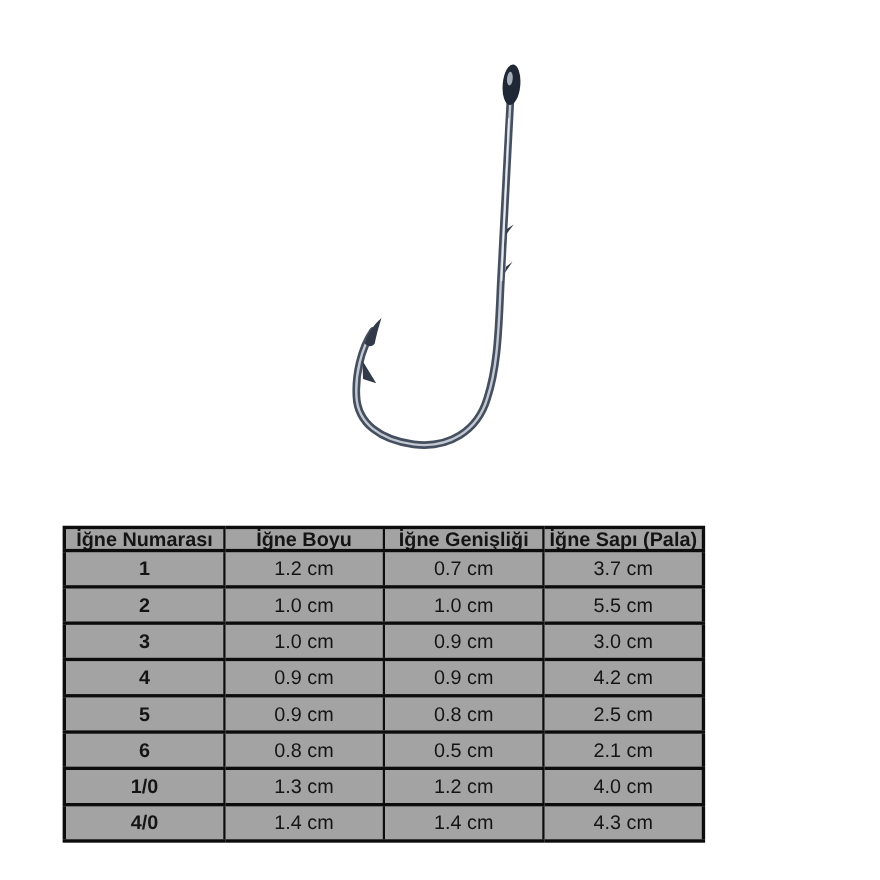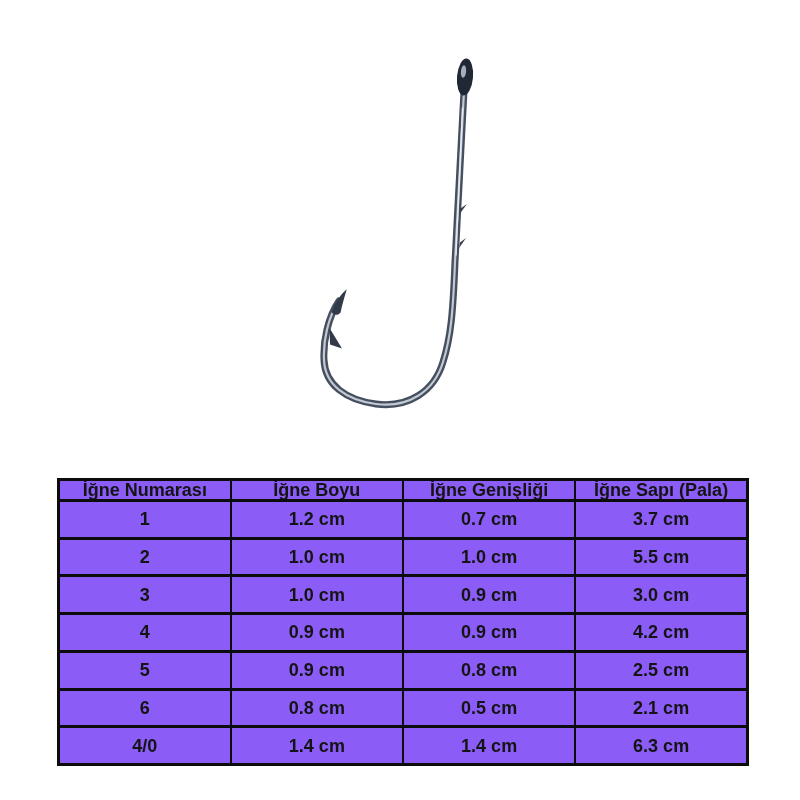--- a/index.html
+++ b/index.html
@@ -12,41 +12,41 @@
   }
   .hook-svg {
     position: absolute;
     left: 0; top: 0;
     width: 800px; height: 470px;
     display: block;
   }
   table.spec {
     position: absolute;
     left: 57px; top: 478px;
-    width: 692px; height: 288px;
+    width: 584px; height: 288px;
     border-collapse: collapse;
     table-layout: fixed;
     border: 3px solid #0c0c0c;
-    background: #8b5cf6;
+    background: #a3a3a3;
   }
   table.spec th, table.spec td {
     border: 2px solid #0c0c0c;
     border-top-width: 3px;
     border-bottom-width: 3px;
     text-align: center;
     vertical-align: middle;
     padding: 0;
     color: #141414;
     font-size: 18px;
     line-height: 1;
     white-space: nowrap;
     overflow: hidden;
   }
   table.spec th { font-weight: 700; }
-  table.spec td { font-weight: 700; }
+  table.spec td { font-weight: 400; }
   table.spec td.num { font-weight: 700; }
 </style>
 </head>
 <body>
 
 <svg class="hook-svg" viewBox="0 0 800 470" xmlns="http://www.w3.org/2000/svg">
 
   <path d="M 464 91 C 461 150 457 215 455 262 C 453 312 451 337 443 362 C 434 392 408 408 376 404 C 346 400 325 385 324 360 C 323 341 328 317 339 301" fill="none" stroke="#454f5f" stroke-width="7" stroke-linecap="round" stroke-linejoin="round"></path>
 
   <path d="M 464 91 C 461 150 457 215 455 262 C 453 312 451 337 443 362 C 434 392 408 408 376 404 C 346 400 325 385 324 360 C 323 341 328 317 339 301" fill="none" stroke="#c3c9d2" stroke-width="2.2" stroke-linecap="round" stroke-linejoin="round"></path>
@@ -110,19 +110,25 @@
       <td>0.8 cm</td>
       <td>2.5 cm</td>
     </tr>
     <tr>
       <td class="num">6</td>
       <td>0.8 cm</td>
       <td>0.5 cm</td>
       <td>2.1 cm</td>
     </tr>
     <tr>
+      <td class="num">1/0</td>
+      <td>1.3 cm</td>
+      <td>1.2 cm</td>
+      <td>4.0 cm</td>
+    </tr>
+    <tr>
       <td class="num">4/0</td>
       <td>1.4 cm</td>
       <td>1.4 cm</td>
-      <td>6.3 cm</td>
+      <td>4.3 cm</td>
     </tr>
   </tbody>
 </table>
 
 </body></html>

